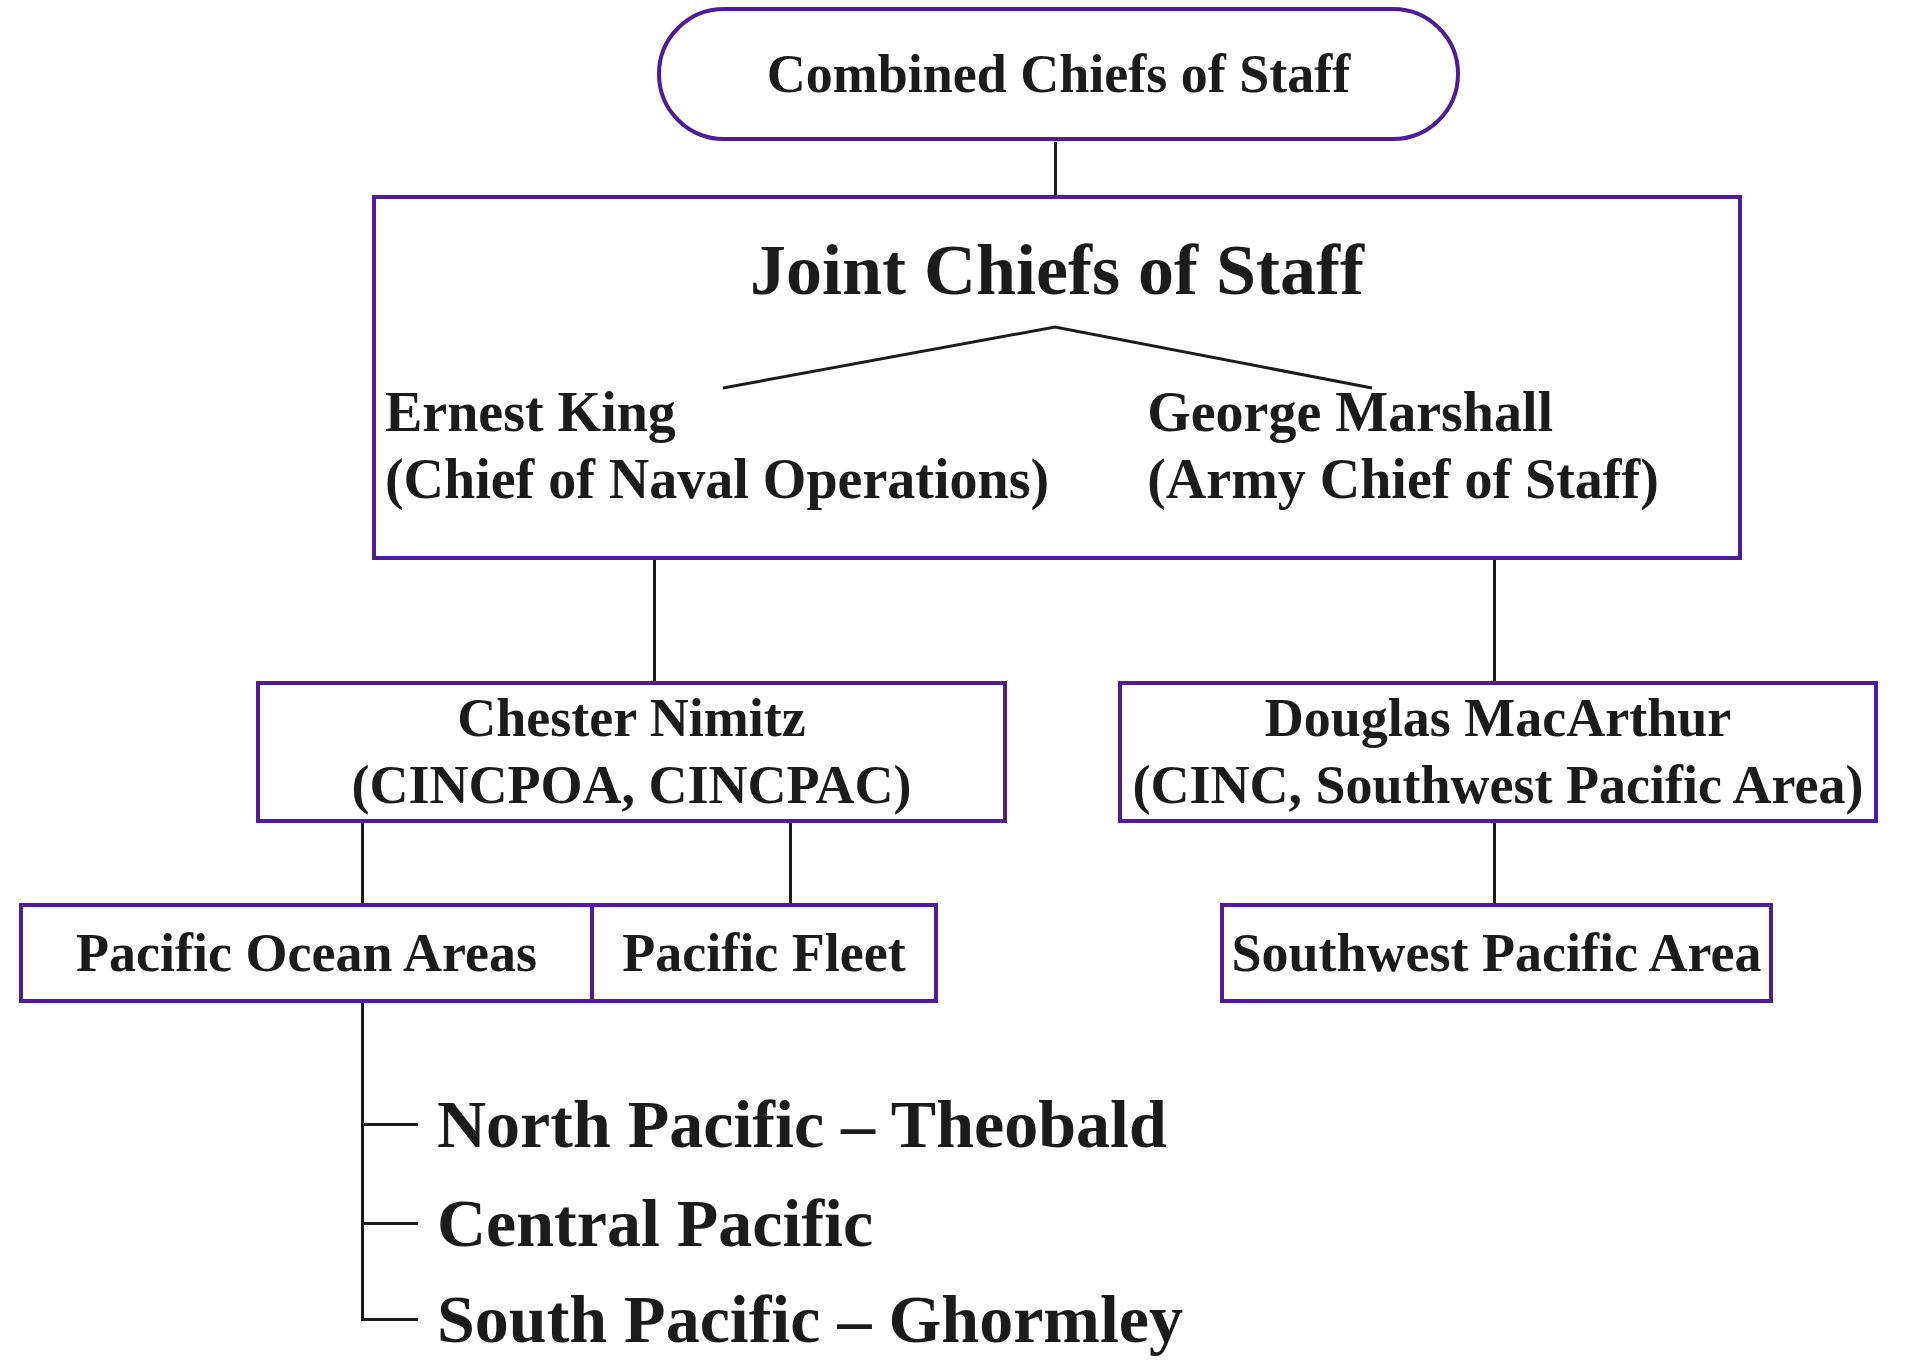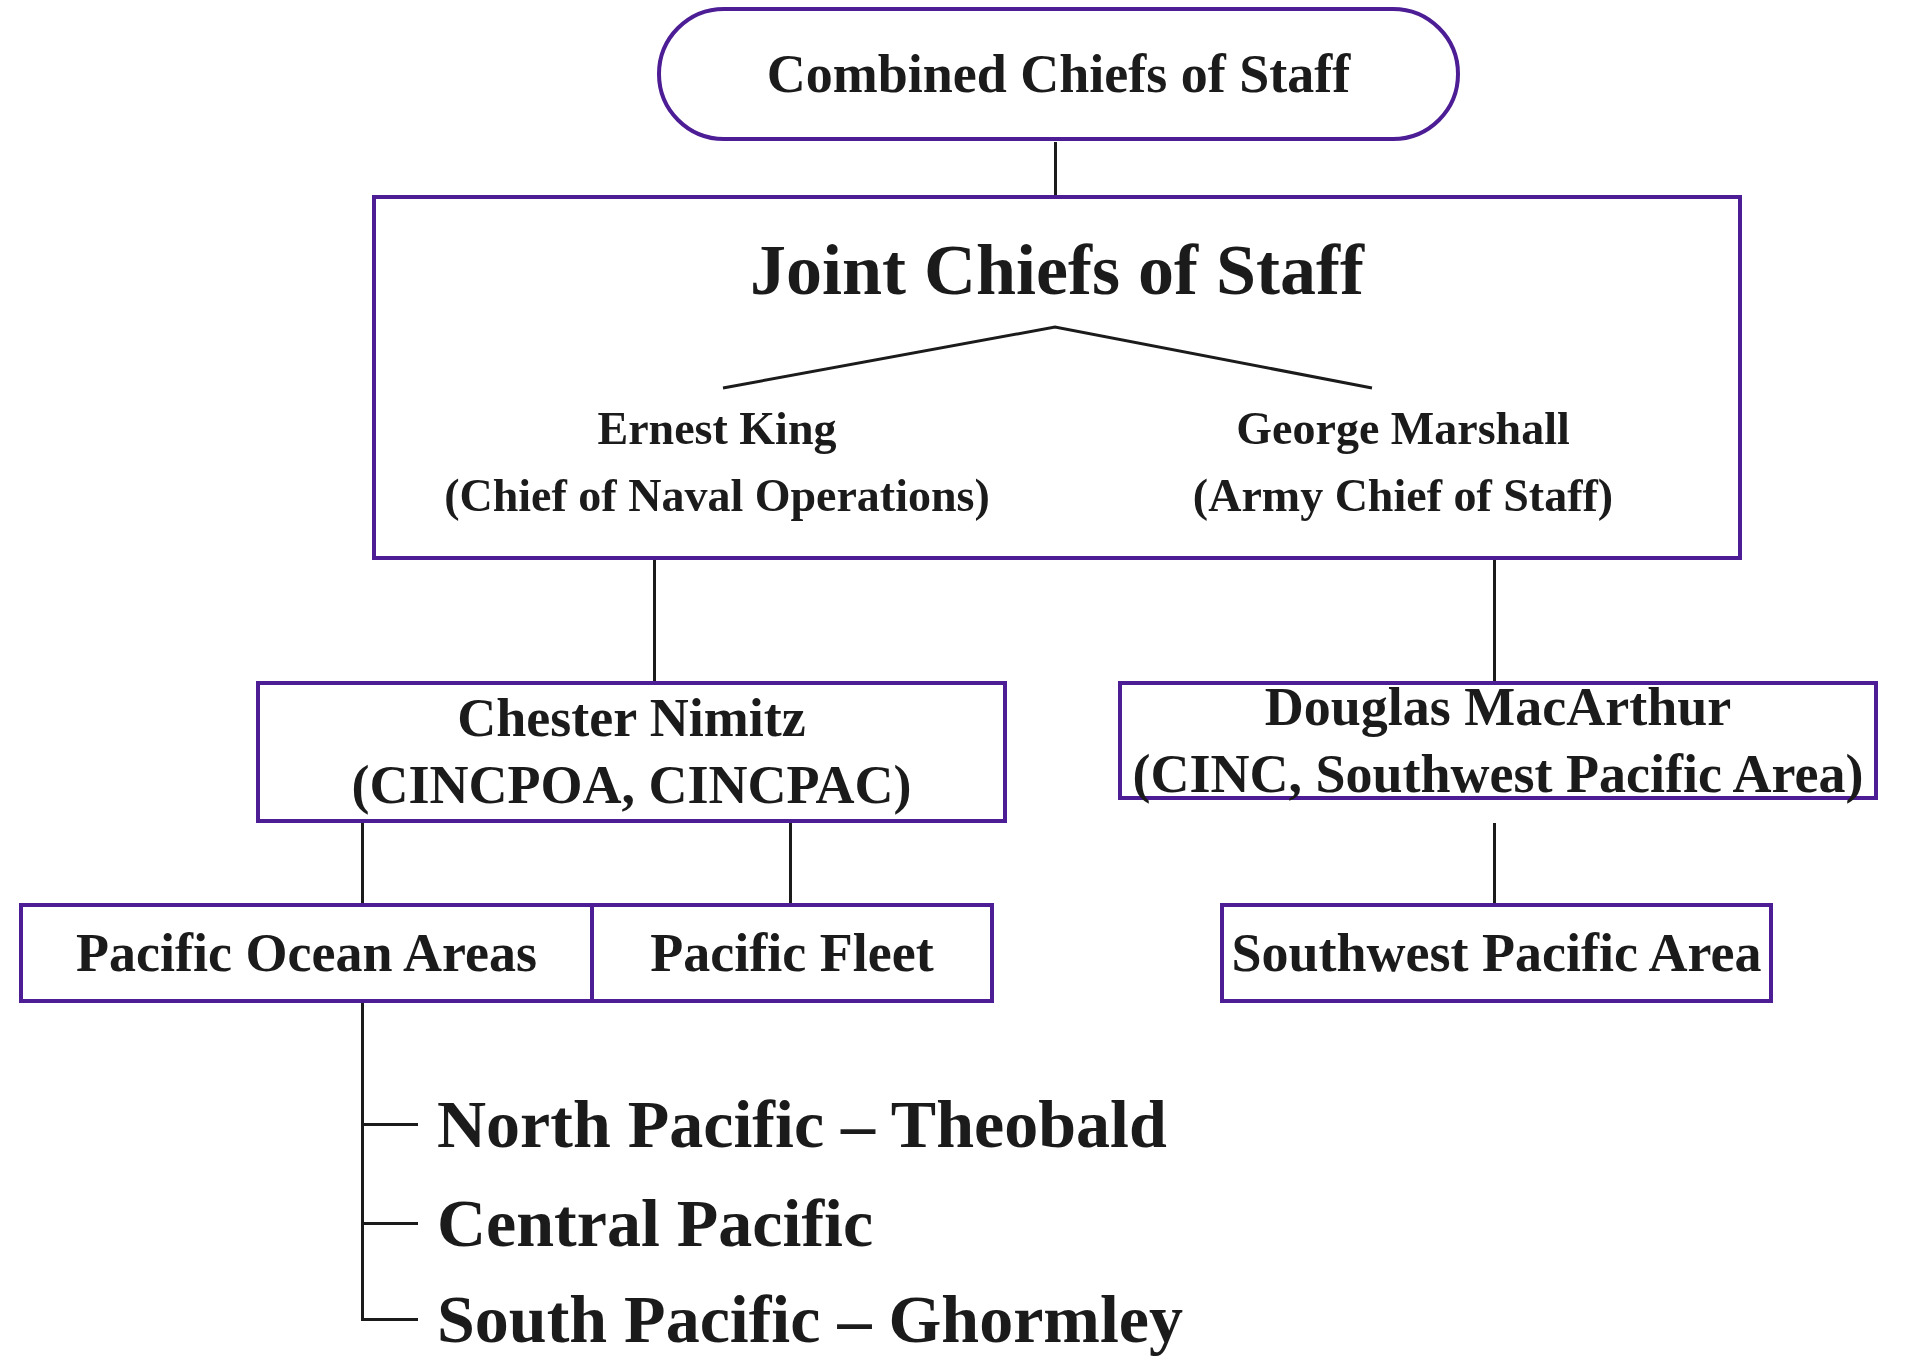--- a/index.html
+++ b/index.html
@@ -42,32 +42,32 @@
     white-space: nowrap;
   }
   .vee {
     position: absolute;
     left: 0; top: 0;
     width: 1362px; height: 357px;
     display: block;
   }
   .member {
     position: absolute;
-    top: 196px;
+    top: 180px;
     transform: translateX(-50%);
-    text-align: center;
-    font-size: 46px; line-height: 67px;
+    text-align: left;
+    font-size: 56px; line-height: 67px;
     white-space: nowrap;
   }
   .member-king { left: 341px; }
   .member-marshall { left: 1027px; }
   .nimitz    { left: 247px;  top: 681px; width: 751px; height: 142px; margin-left: 9px; }
-  .macarthur { left: 1118px; top: 681px; width: 760px; height: 119px; }
+  .macarthur { left: 1118px; top: 681px; width: 760px; height: 142px; }
   .poa   { left: 19px;   top: 903px; width: 575px; height: 100px; }
-  .fleet { left: 590px;  top: 903px; width: 404px; height: 100px; }
+  .fleet { left: 590px;  top: 903px; width: 348px; height: 100px; }
   .swpa  { left: 1220px; top: 903px; width: 553px; height: 100px; }
   .vline, .hline {
     position: absolute;
     background: #1b1b1b;
   }
   .vline { width: 3px; }
   .hline { height: 3px; }
   .conn-a  { left: 1054px; top: 142px;  height: 53px;  }
   .conn-b1 { left: 653px;  top: 560px;  height: 121px; }
   .conn-b2 { left: 1493px; top: 560px;  height: 121px; }

